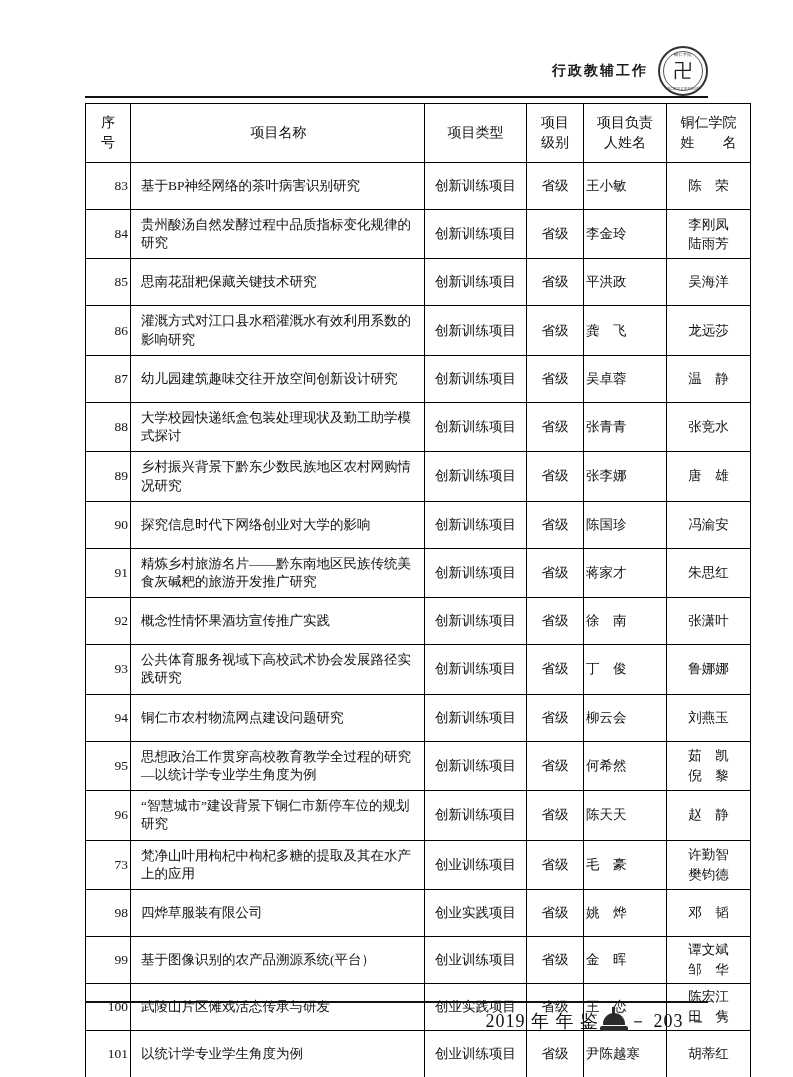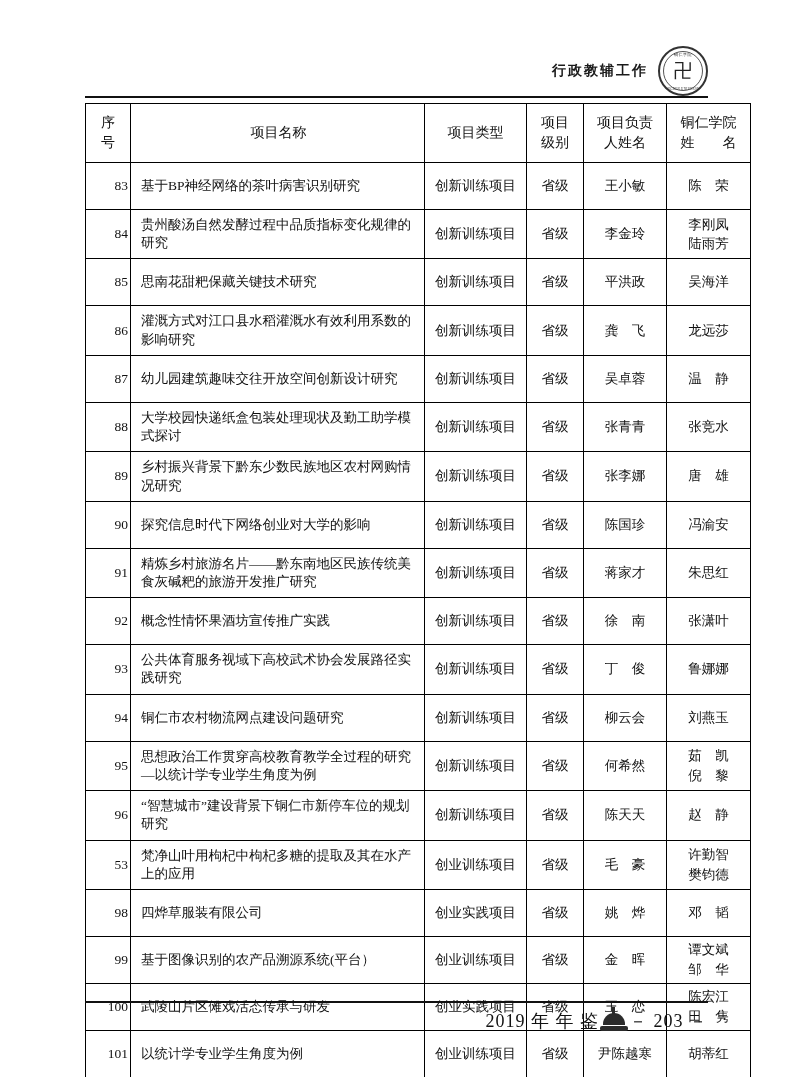--- a/index.html
+++ b/index.html
@@ -116,21 +116,21 @@
   table.report thead td {
     text-align: center;
     font-size: 14px;
     height: 46px;
     padding: 2px 2px;
   }
   .c-seq   { width: 40px;  text-align: right; }
   .c-name  { width: 275px; text-align: left; padding: 6px 8px 6px 10px !important; margin-left: 47px; }
   .c-type  { width: 97px;  text-align: center; font-family: Liberation Serif, serif; }
   .c-level { width: 52px;  text-align: center; font-family: Liberation Serif, serif; }
-  .c-lead  { width: 78px;  text-align: center; }
+  .c-lead  { width: 78px;  }
   .c-tutor { width: 79px;  text-align: center; }
 
   table.report tbody td {
     height: 34px;
     padding: 3px 2px;
   }
   .stack {
     display: block;
     line-height: 1.45;
   }
@@ -350,21 +350,21 @@
           </tr>
           <tr>
             <td class="c-seq">96</td>
             <td class="c-name">“智慧城市”建设背景下铜仁市新停车位的规划研究</td>
             <td class="c-type">创新训练项目</td>
             <td class="c-level">省级</td>
             <td class="c-lead">陈天天</td>
             <td class="c-tutor">赵　静</td>
           </tr>
           <tr>
-            <td class="c-seq">53</td>
+            <td class="c-seq">73</td>
             <td class="c-name">梵净山叶用枸杞中枸杞多糖的提取及其在水产上的应用</td>
             <td class="c-type">创业训练项目</td>
             <td class="c-level">省级</td>
             <td class="c-lead">毛　豪</td>
             <td class="c-tutor">
               <span class="stack">许勤智</span>
               <span class="stack">樊钧德</span>
             </td>
           </tr>
           <tr>

